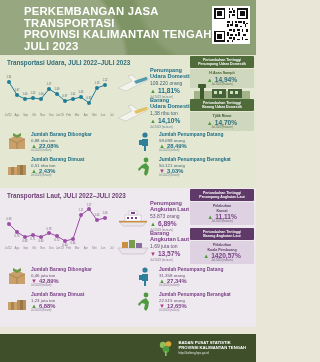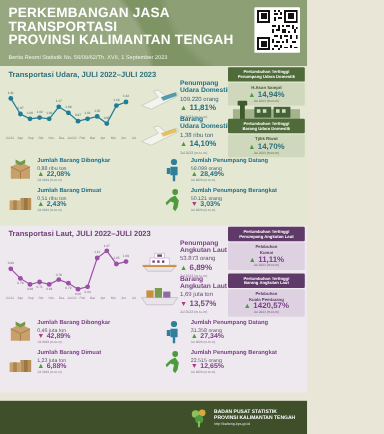--- a/index.html
+++ b/index.html
@@ -1,21 +1,21 @@
 <!DOCTYPE html>
 <html><head>
 <meta charset="utf-8">
 <style>
   html,body{margin:0;padding:0;}
   body{width:256px;height:362px;overflow:hidden;background:#e9e6d8;
        font-family:"Liberation Sans",sans-serif;color:#3c4a2e;}
   .page{position:relative;width:256px;height:362px;overflow:hidden;}
 
   
-  .header{position:relative;height:55px;background:#7f9465;padding:6px 8px 0 7px;box-sizing:border-box;}
+  .header{position:relative;height:55px;background:#7f9465;padding:6px 8px 0 24px;box-sizing:border-box;}
   .header:before{content:"";position:absolute;inset:0;
     background:radial-gradient(circle at 12% 120%, rgba(255,255,255,.18) 0 40%, transparent 42%),
                radial-gradient(circle at 85% -30%, rgba(255,255,255,.10) 0 35%, transparent 38%);}
   .h-title{position:relative;font-size:11.3px;line-height:11.6px;font-weight:bold;
            color:#ffffff;letter-spacing:.2px;max-width:190px;}
   .h-sub{position:relative;margin-top:4px;font-size:4.6px;color:#f2f3e9;letter-spacing:.05px;}
   .qr{position:absolute;right:6px;top:6px;width:38px;height:38px;background:#fff;padding:2px;
       box-sizing:border-box;border-radius:1px;}
   .qr svg{display:block;width:100%;height:100%;}
 
@@ -89,20 +89,21 @@
 </style>
 </head>
 <body>
 
 <div class="page">
 
   <div class="header">
     <div class="h-title">
       <div>PERKEMBANGAN JASA TRANSPORTASI</div>
       <div>PROVINSI KALIMANTAN TENGAH</div>
+      <div>JULI 2023</div>
     </div>
     <div class="h-sub">Berita Resmi Statistik No. 56/09/62/Th. XVII, 1 September 2023</div>
     <div class="qr">
       <svg viewBox="0 0 21 21" shape-rendering="crispEdges">
         <rect width="21" height="21" fill="#fff"></rect>
         <g fill="#111">
           <path d="M0 0h7v7H0zm1 1v5h5V1z"></path>
             <rect x="2" y="2" width="3" height="3"></rect>
           <path d="M14 0h7v7h-7zm1 1v5h5V1z"></path>
             <rect x="16" y="2" width="3" height="3"></rect>

